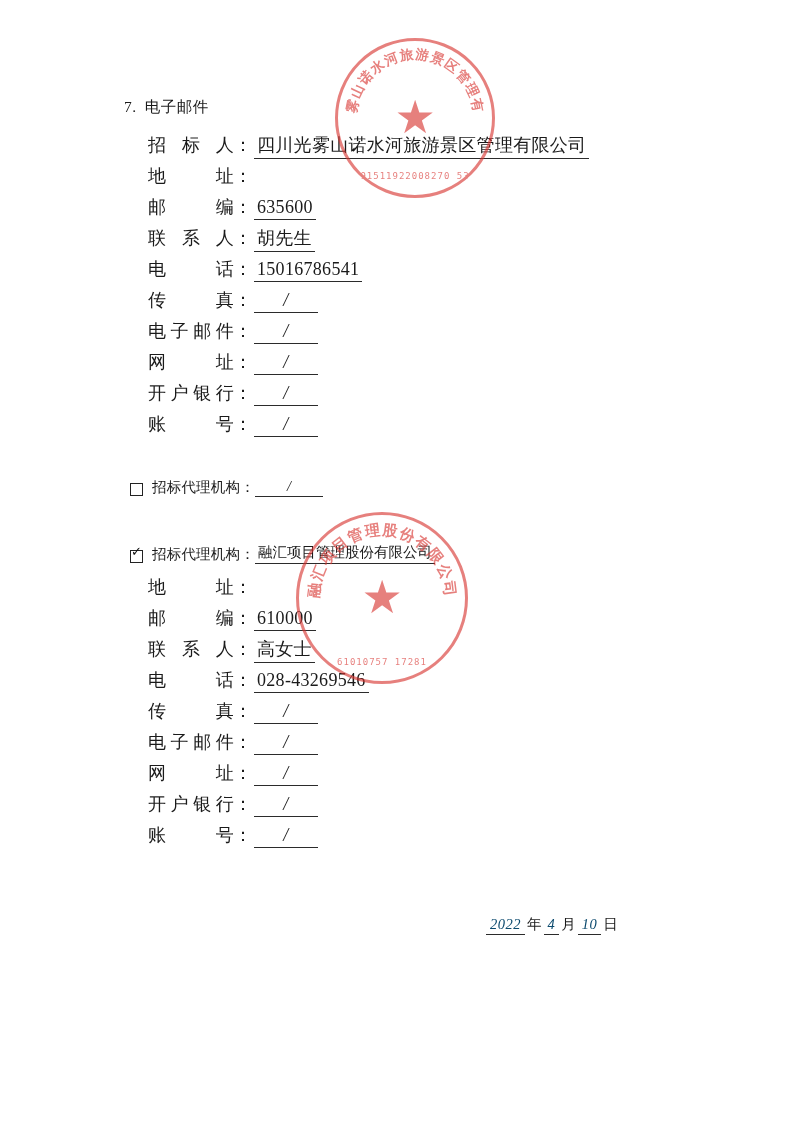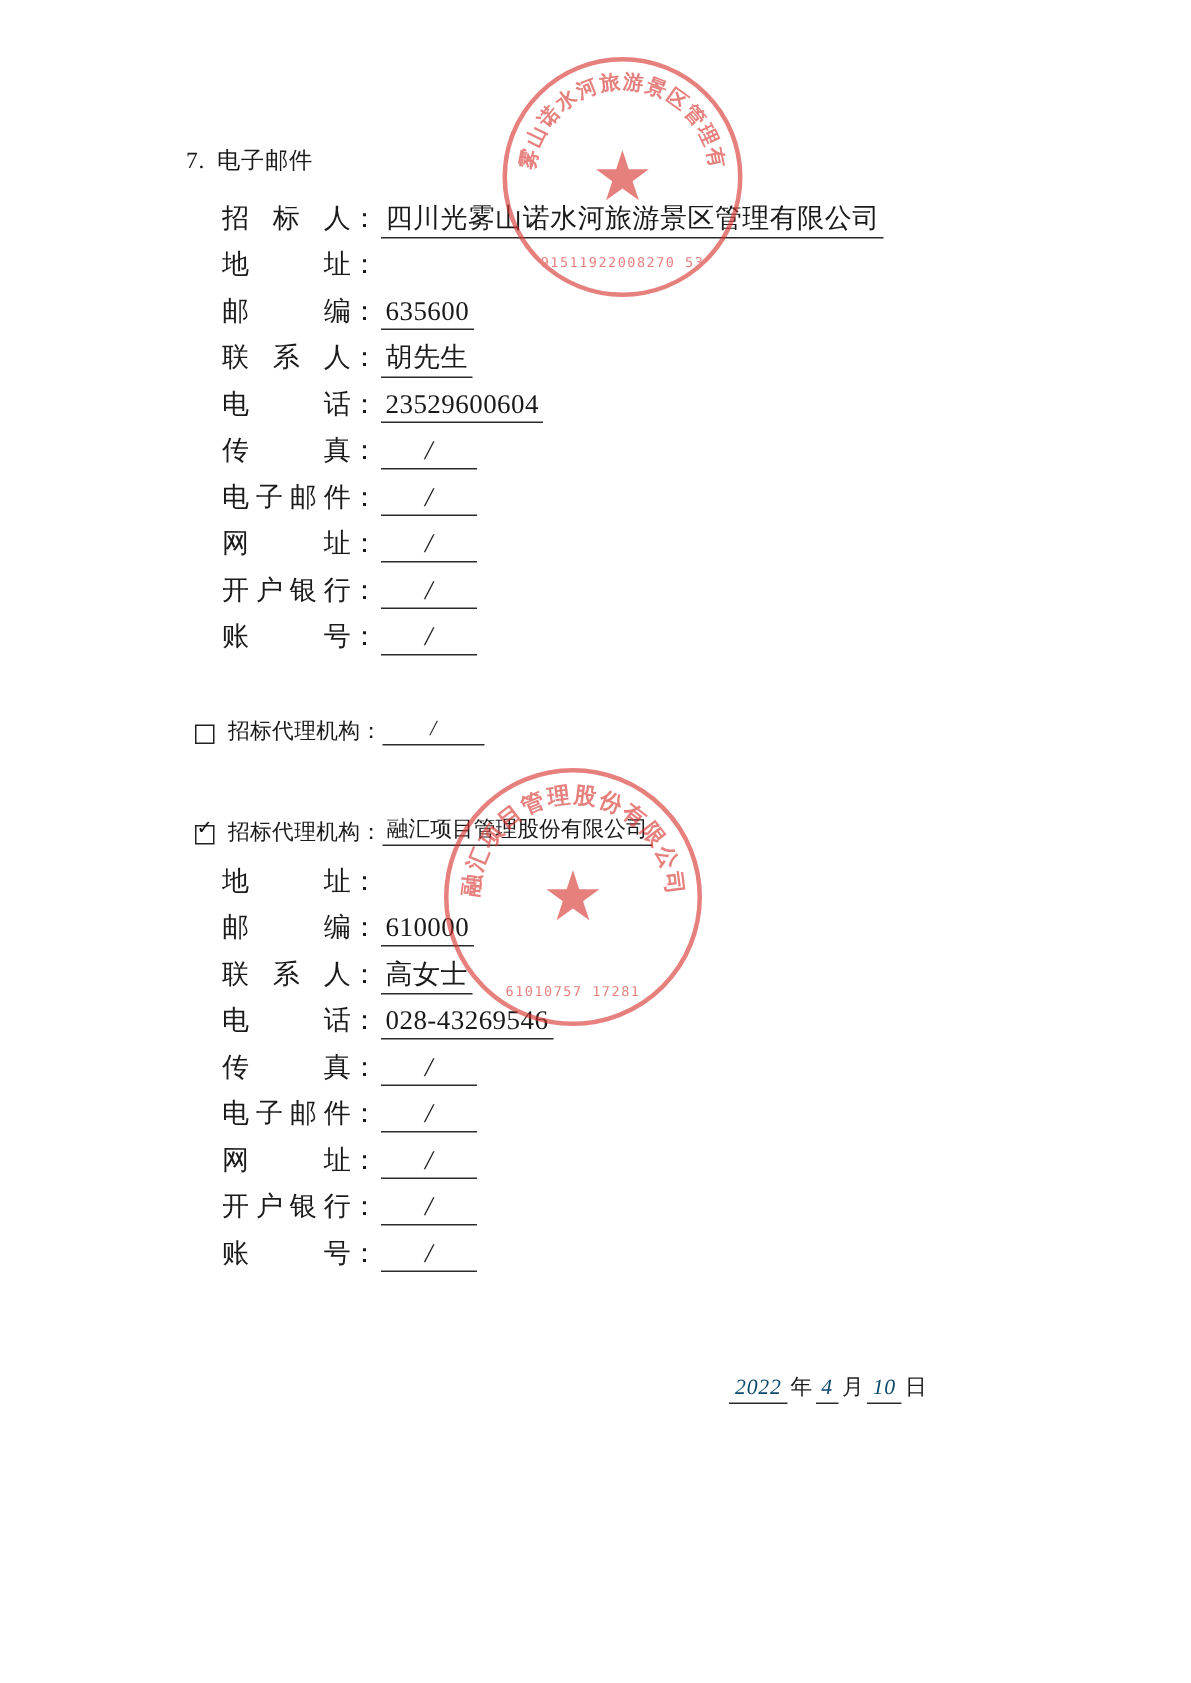--- a/index.html
+++ b/index.html
@@ -209,21 +209,21 @@
     <span class="field-value">635600</span>
   </div>
   <div class="field-row" style="left:148px; top:226px;">
     <span class="field-label">联 系 人</span>
     <span class="field-colon">：</span>
     <span class="field-value">胡先生</span>
   </div>
   <div class="field-row" style="left:148px; top:257px;">
     <span class="field-label">电    话</span>
     <span class="field-colon">：</span>
-    <span class="field-value">23529600604</span>
+    <span class="field-value">15016786541</span>
   </div>
   <div class="field-row" style="left:148px; top:288px;">
     <span class="field-label">传    真</span>
     <span class="field-colon">：</span>
     <span class="field-value blank">/</span>
   </div>
   <div class="field-row" style="left:148px; top:319px;">
     <span class="field-label">电子邮件</span>
     <span class="field-colon">：</span>
     <span class="field-value blank">/</span>

